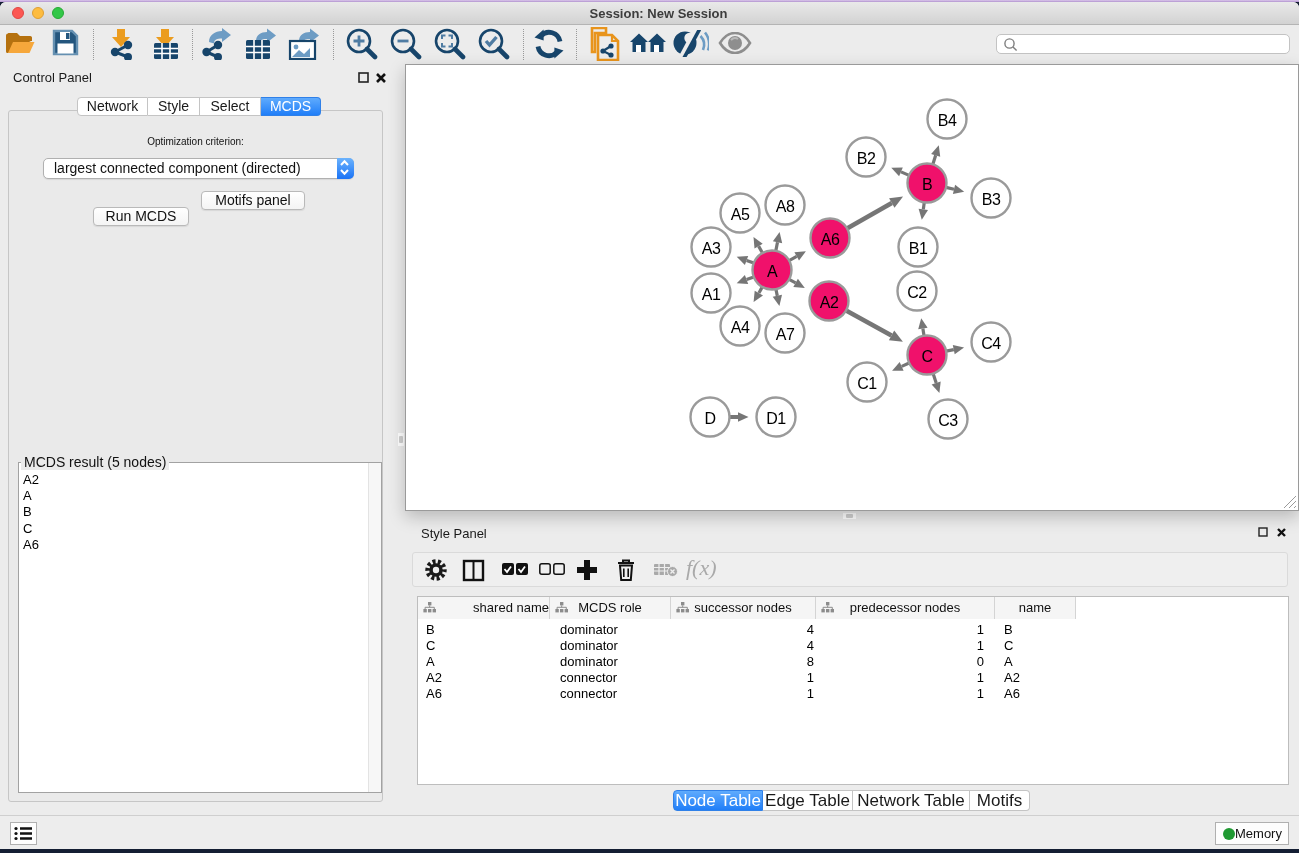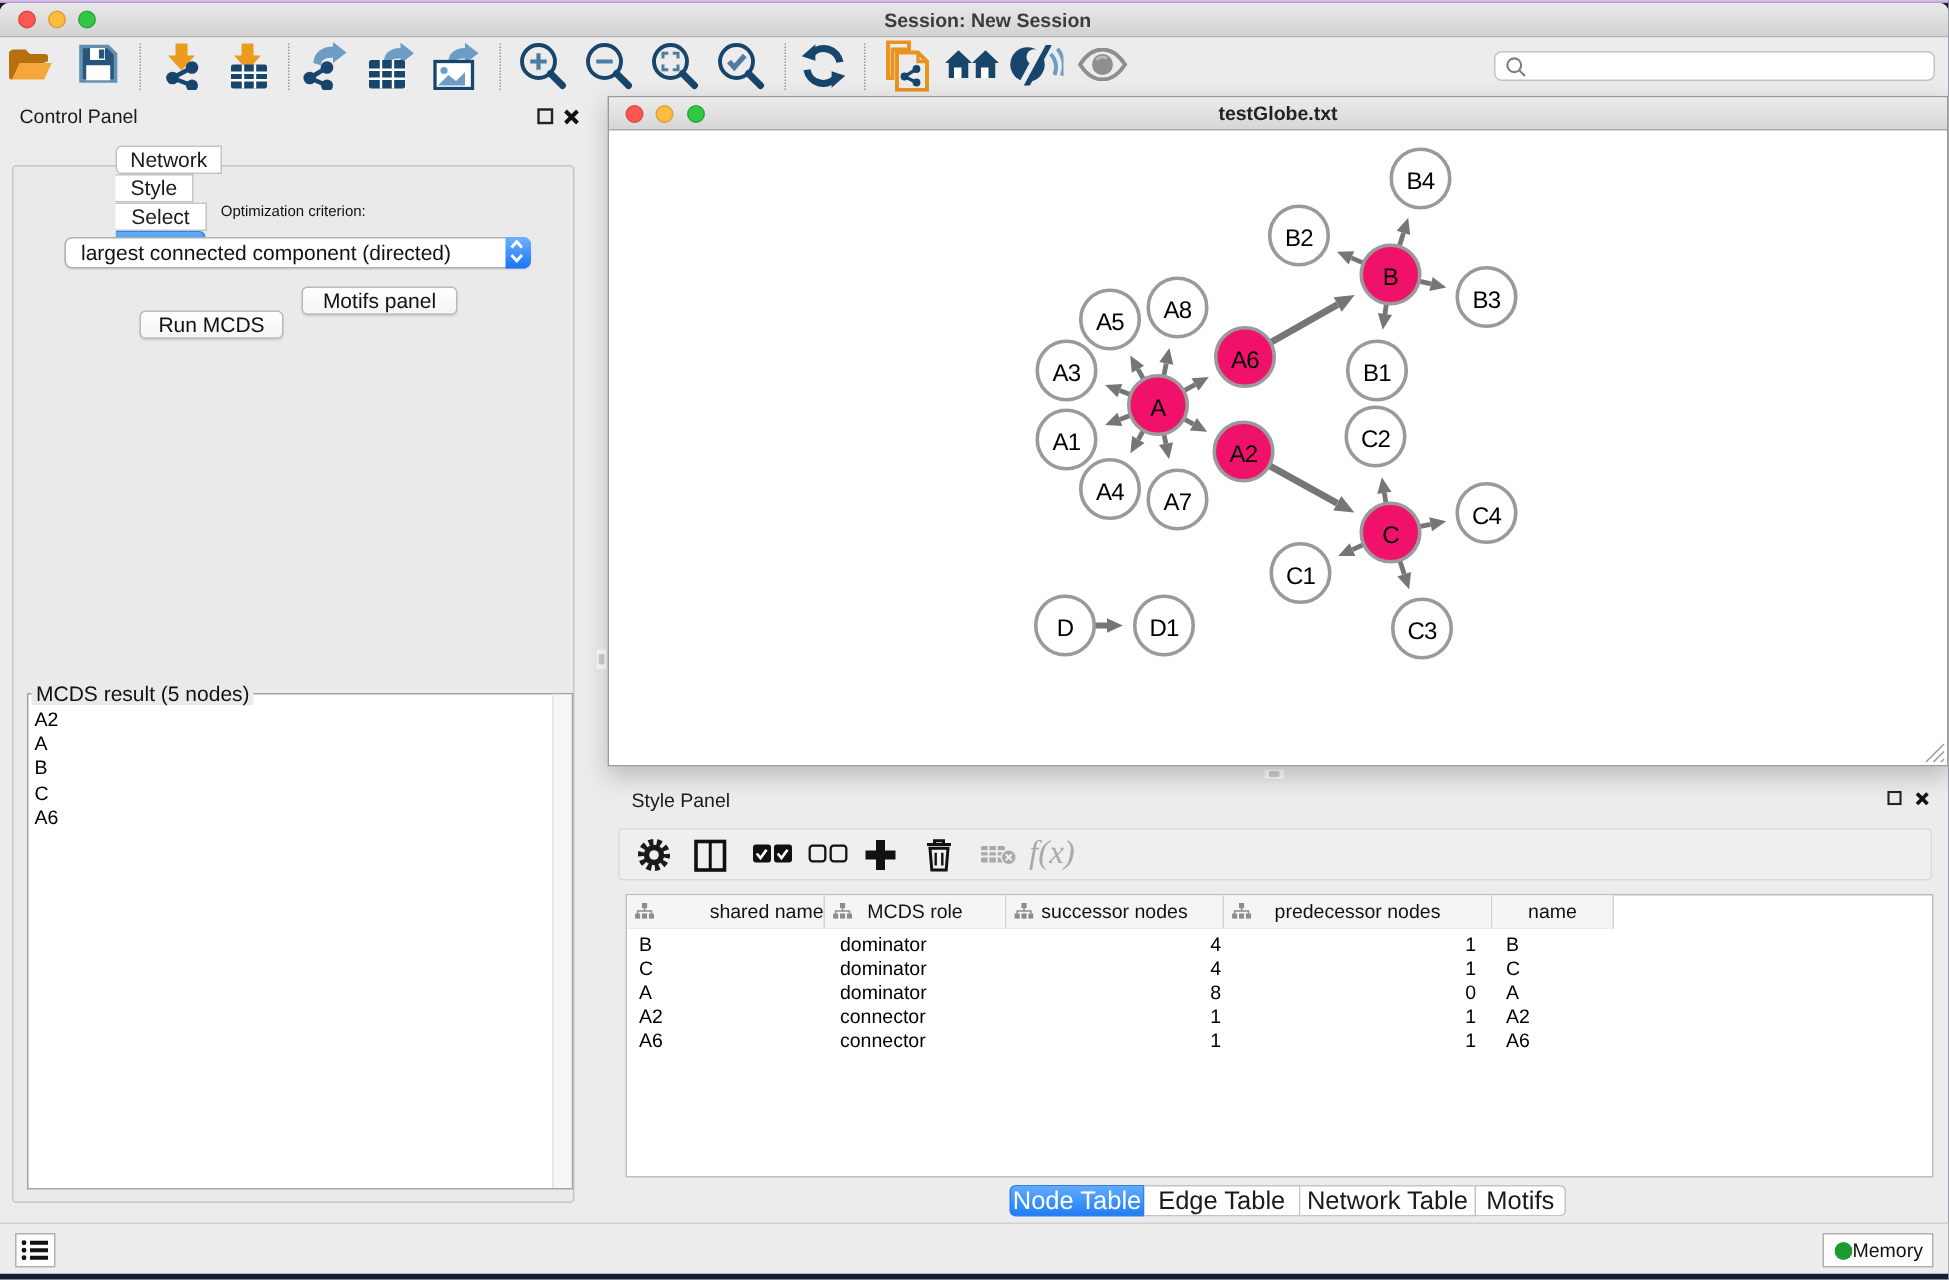--- a/index.html
+++ b/index.html
@@ -6,21 +6,21 @@
 .abs { position:absolute; }
 #appwin { position:absolute; left:0; top:2px; width:1299px; height:847px; background:#ececec; border-radius:6px 6px 0 0; }
 #desktop-top { position:absolute; left:0; top:0; width:1299px; height:2px; background:linear-gradient(#dcc9ec,#b193cf); }
 #titlebar { position:absolute; left:0; top:2px; width:1299px; height:23px; background:linear-gradient(#e9e9e9,#d2d2d2); border-radius:6px 6px 0 0; border-bottom:1px solid #b4b4b4; }
 .tl { position:absolute; width:12px; height:12px; border-radius:50%; }
 .ttext { position:absolute; width:100%; text-align:center; font-size:13px; font-weight:bold; color:#3c3c3c; }
 #toolbar { position:absolute; left:0; top:26px; width:1299px; height:36px; }
 .sep { position:absolute; top:3px; height:31px; border-left:1px dotted #999; }
 #searchbox { position:absolute; left:996px; top:8px; width:294px; height:20px; background:#fff; border:1px solid #c3c3c3; border-radius:5px; }
 #cp-title { position:absolute; left:13px; top:70px; font-size:13px; color:#1a1a1a; }
-.tabs { position:absolute; display:flex;flex-direction:column; }
+.tabs { position:absolute; display:flex; }
 .tab { height:19px; line-height:17px; font-size:14px; background:#fff; border:1px solid #c4c4c4; border-left:none; color:#1a1a1a; text-align:center; }
 .tab.first { border-left:1px solid #c4c4c4; border-radius:4px 0 0 4px; }
 .tab.last { border-radius:0 4px 4px 0; }
 .tab.sel { background:linear-gradient(#5fabfd,#207ef8); color:#fff; border-color:#2f80e8; }
 #cbody { position:absolute; left:8px; top:110px; width:375px; height:692px; background:#eaeaea; border:1px solid #c6c6c6; border-radius:3px; }
 #optlabel { position:absolute; left:0; top:136px; width:391px; text-align:center; font-size:10px; color:#111; }
 #dropdown { position:absolute; left:43px; top:158px; width:311px; height:21px; background:#fff; border:1px solid #b0b0b0; border-radius:5px; font-size:14px; line-height:19px; padding-left:10px; color:#111; box-shadow:0 1px 1px rgba(0,0,0,.08); }
 #dd-btn { position:absolute; right:-1px; top:-1px; width:17px; height:21px; border-radius:0 5px 5px 0; background:linear-gradient(#6cb3fd,#1a73f6); }
 .btn { position:absolute; height:19px; background:linear-gradient(#ffffff,#f4f4f4); border:1px solid #b9b9b9; border-radius:4px; font-size:14px; text-align:center; line-height:17px; color:#111; box-shadow:0 1px 1px rgba(0,0,0,.08); }
 #mcdsbox { position:absolute; left:18px; top:462px; width:364px; height:331px; border:1px solid #a2a2a2; background:#fff; }
@@ -190,26 +190,20 @@
   <div id="mcds-sbar"></div>
 </div>
 <div id="mcds-cap">MCDS result (5 nodes)</div>
 <div class="dothandle" style="left:398px;top:433px;width:6px;height:13px;">
     <div class="dotinner" style="left:1px;top:3px;width:4px;height:7px;"></div>
   </div>
 <div class="dothandle" style="left:843px;top:513px;width:13px;height:6px;">
     <div class="dotinner" style="left:3px;top:1px;width:7px;height:4px;"></div>
   </div>
 <div id="netwin">
-  <div id="nettitle">
-    <div class="tl" style="left:11px;top:5px;background:#fc5753;border:1px solid #df4744;"></div>
-    <div class="tl" style="left:31px;top:5px;background:#fdbc40;border:1px solid #de9f34;"></div>
-    <div class="tl" style="left:52px;top:5px;background:#33c748;border:1px solid #27aa35;"></div>
-    <div class="ttext" style="top:3px;color:#222;">testGlobe.txt</div>
-  </div>
   <svg id="graph" width="892" height="423" style="position:absolute;left:0;top:22px;" font-family="Liberation Sans,sans-serif">
 <line x1="347.8" y1="189.9" x2="340.6" y2="192.6" stroke="#767676" stroke-width="3.2"></line>
 <polygon points="330.7,196.3 338.9,188.1 342.2,197.0" fill="#767676"></polygon>
 <line x1="383.1" y1="192.3" x2="389.6" y2="195.8" stroke="#767676" stroke-width="3.2"></line>
 <polygon points="398.8,200.9 387.3,200.0 391.9,191.7" fill="#767676"></polygon>
 <line x1="347.8" y1="176.1" x2="340.6" y2="173.4" stroke="#767676" stroke-width="3.2"></line>
 <polygon points="330.7,169.7 342.2,169.0 338.9,177.9" fill="#767676"></polygon>
 <line x1="356.3" y1="199.9" x2="352.9" y2="206.0" stroke="#767676" stroke-width="3.2"></line>
 <polygon points="347.6,215.1 348.7,203.7 357.0,208.4" fill="#767676"></polygon>
 <line x1="356.5" y1="166.0" x2="352.6" y2="159.1" stroke="#767676" stroke-width="3.2"></line>
@@ -388,21 +382,21 @@
   <div class="trow num" style="left:470px;top:73px;width:96px;">1</div>
   <div class="trow num" style="left:470px;top:89px;width:96px;">1</div>
   <div class="trow" style="left:586px;top:25px;">B</div>
   <div class="trow" style="left:586px;top:41px;">C</div>
   <div class="trow" style="left:586px;top:57px;">A</div>
   <div class="trow" style="left:586px;top:73px;">A2</div>
   <div class="trow" style="left:586px;top:89px;">A6</div>
 </div>
 <div id="ttabs">
   <div class="ttab first" style="width:90px;background:linear-gradient(#5fabfd,#207ef8);color:#fff;border-color:#2f80e8;border-radius:4px 0 0 4px;border-left:1px solid #2f80e8;">Node Table</div>
-  <div class="ttab" style="width:104px;text-align:center;">Edge Table</div>
+  <div class="ttab" style="width:90px;text-align:center;">Edge Table</div>
   <div class="ttab" style="width:117px;">Network Table</div>
   <div class="ttab" style="width:60px;border-radius:0 4px 4px 0;">Motifs</div>
 </div>
 <div id="statusbar"></div>
 <div id="listbtn">
     <svg width="21" height="17" style="position:absolute;left:2px;top:2px;" viewBox="0 0 21 17">
       <circle cx="3" cy="3.5" r="1.6" fill="#111"></circle>
       <circle cx="3" cy="8.5" r="1.6" fill="#111"></circle>
       <circle cx="3" cy="13.5" r="1.6" fill="#111"></circle>
       <path d="M7,3.5 h12 M7,8.5 h12 M7,13.5 h12" stroke="#111" stroke-width="2.6"></path>

